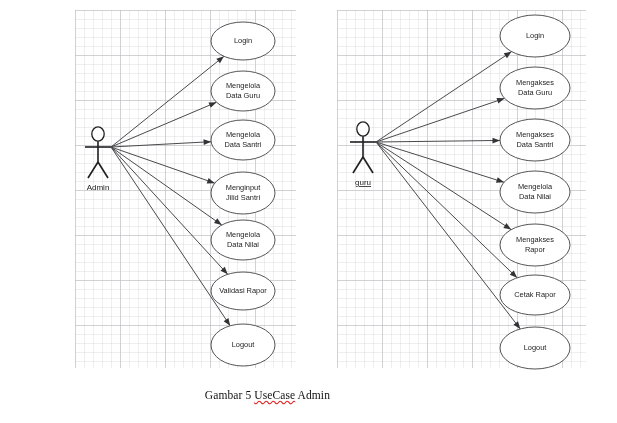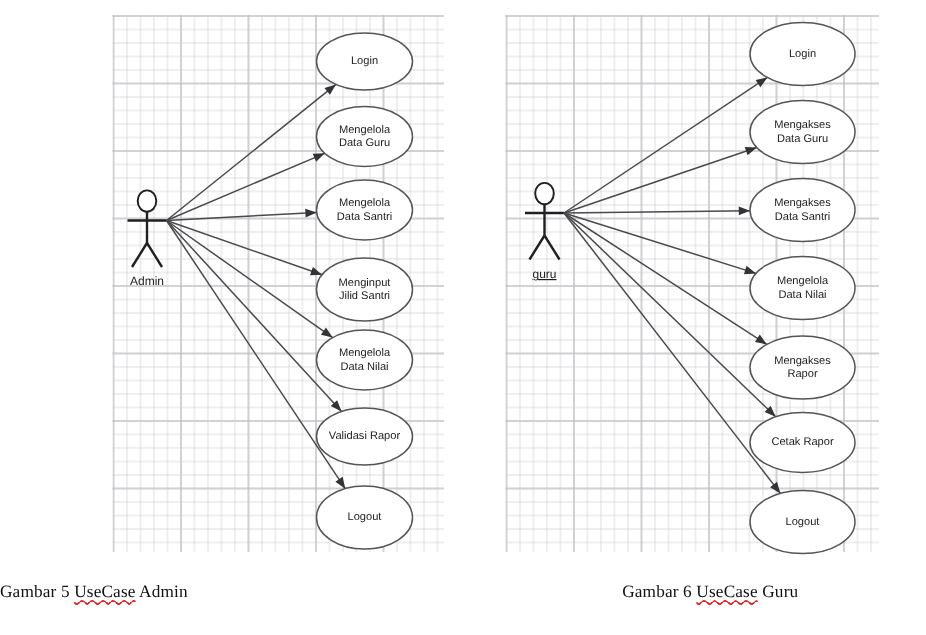--- a/index.html
+++ b/index.html
@@ -52,21 +52,21 @@
   .arrowhead{fill:#333336;}
 
   .caption{
     position:absolute;
     font-family:"Liberation Serif", serif;
     font-size:11.5px;
     color:#111111;
     white-space:nowrap;
     letter-spacing:0.1px;
   }
-  #caption-left{left:0;top:389px;width:330px;text-align:left;}
+  #caption-left{left:0;top:389px;width:330px;text-align:right;}
   #caption-right{left:0;top:389px;width:287px;text-align:center;}
   .spell-err{
     text-decoration:underline wavy #e02020;
     text-decoration-skip-ink:none;
     text-underline-offset:1px;
   }
 </style>
 </head>
 <body>
 
@@ -156,16 +156,15 @@
         <text x="205" y="249.6" class="uc-label">Rapor</text>
         <line x1="46" y1="142" x2="187.12919600309934" y2="277.80356596524655" class="assoc-line"></line>
         <polygon points="187.12919600309934,277.80356596524655 179.71410473203426,274.69287127727495 183.73571088894855,270.51355507499153" class="arrowhead"></polygon>
         <ellipse cx="205" cy="295" rx="35" ry="20" class="uc-ellipse"></ellipse>
         <text x="205" y="295" class="uc-label">Cetak Rapor</text>
         <line x1="46" y1="142" x2="190.29191341997162" y2="328.9442400283909" class="assoc-line"></line>
         <polygon points="190.29191341997162,328.9442400283909 183.41363243597135,324.7789968536002 188.00504543093393,321.23513925069216" class="arrowhead"></polygon>
         <ellipse cx="205" cy="348" rx="35" ry="21" class="uc-ellipse"></ellipse>
         <text x="205" y="348" class="uc-label">Logout</text>
       </svg>
-    <div class="caption" id="caption-right">Gambar 6 <span class="spell-err">UseCase</span> Guru</div>
   </div>
 
 </div>
 
 </body></html>

